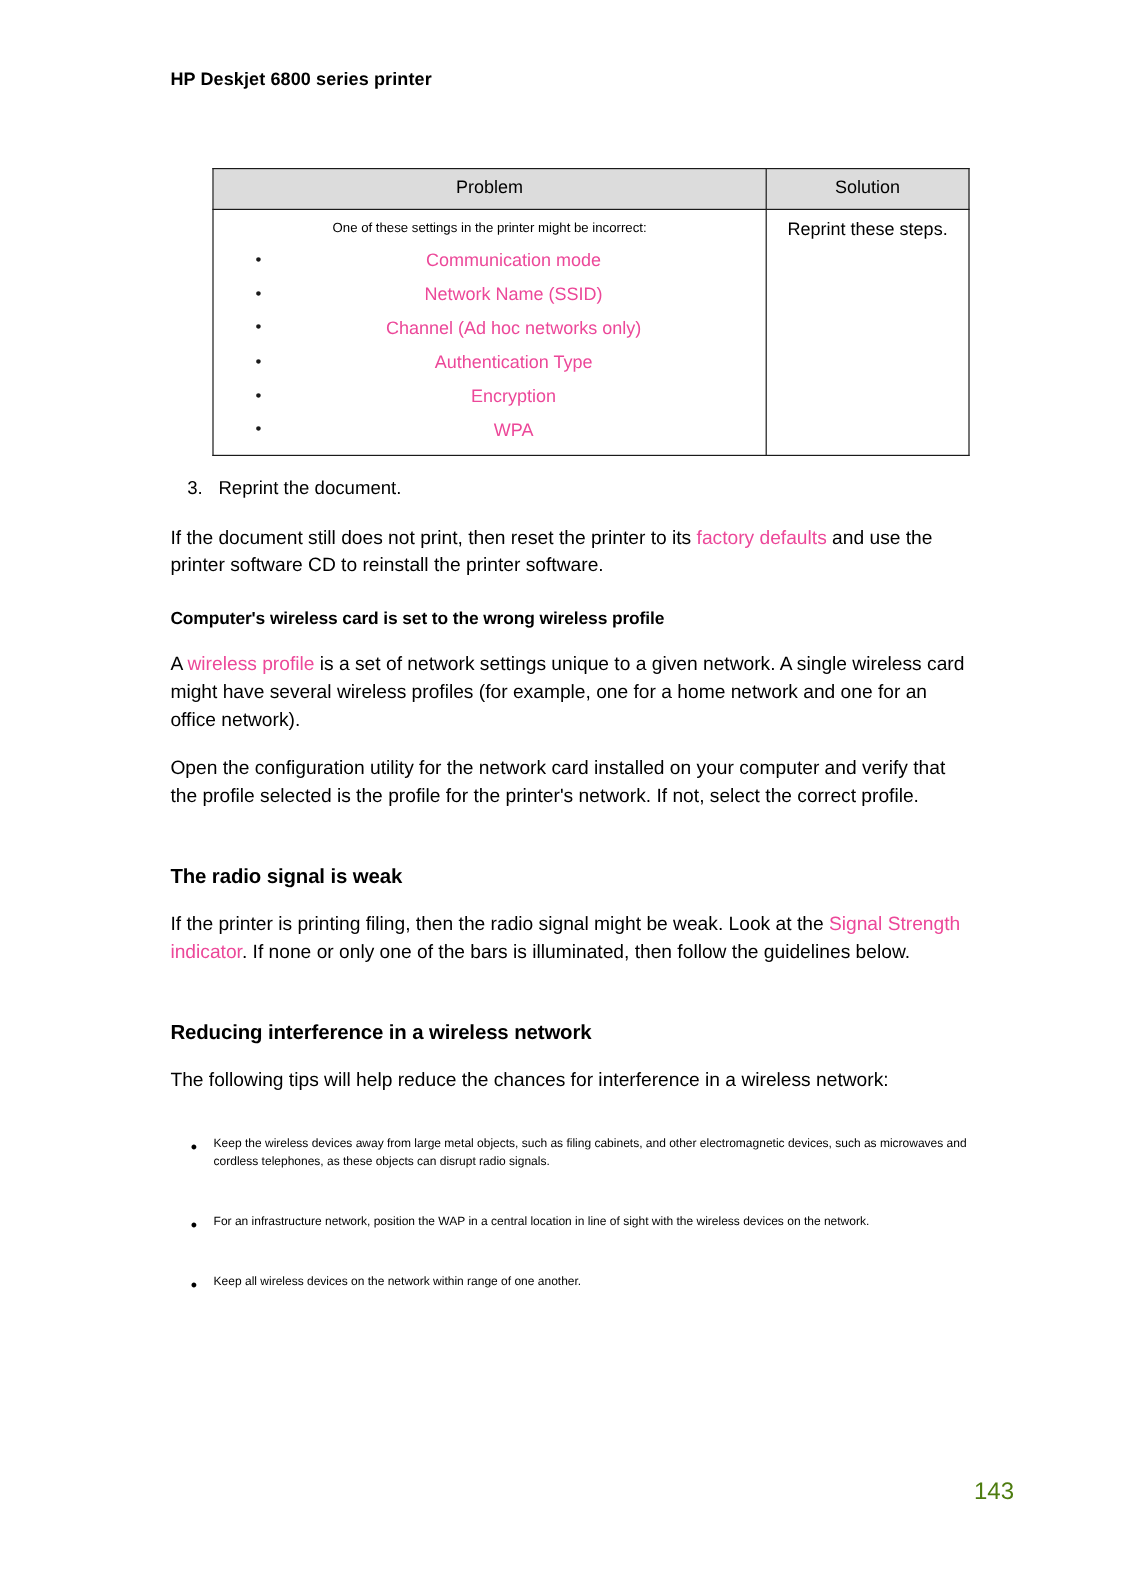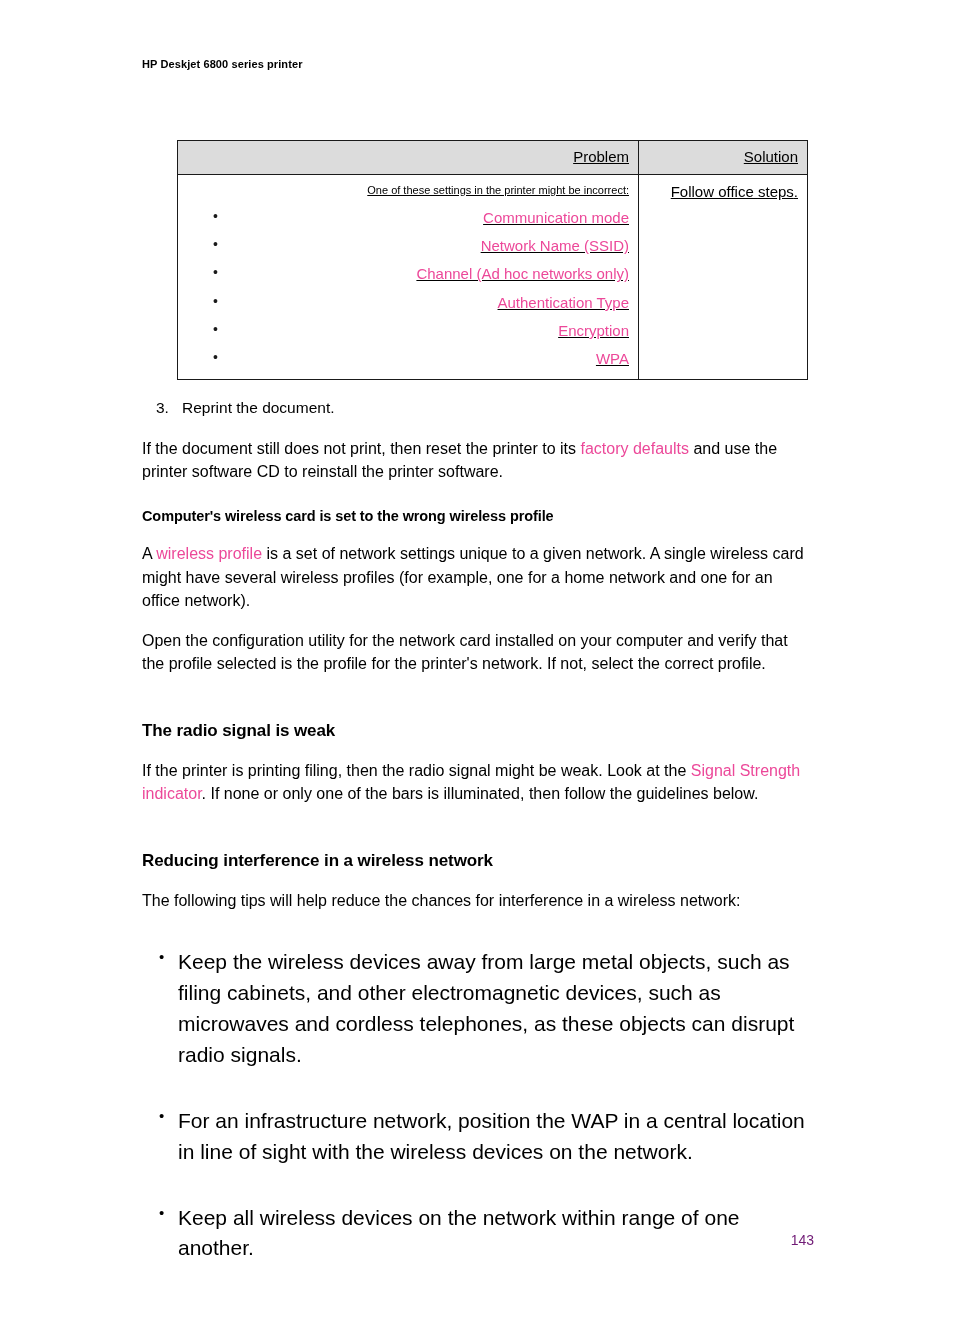--- a/index.html
+++ b/index.html
@@ -18,21 +18,21 @@
   .page {
     position: absolute;
     inset: 0;
   }
 
   
   .doc-header {
     position: absolute;
     left: 142px;
     top: 58px;
-    font-size: 11px;
+    font-size: 15px;
     font-weight: bold;
     letter-spacing: 0.1px;
     color: #000;
   }
 
   
   .content {
     position: absolute;
     left: 142px;
     top: 140px;
@@ -48,22 +48,21 @@
     border: 1.5px solid #1a1a1a;
   }
   table.problem-table th,
   table.problem-table td {
     border: 1.5px solid #1a1a1a;
     vertical-align: top;
     padding: 6px 9px 8px 9px;
     font-size: 15px;
     line-height: 1.45;
     font-weight: normal;
-    text-align: right;
-    text-decoration: underline;
+    text-align: center;
   }
   table.problem-table thead th {
     background: #dcdcdc;
     height: 22px;
     padding-top: 5px;
     padding-bottom: 6px;
   }
   col.col-problem { width: 461px; }
   col.col-solution { width: 169px; }
 
@@ -147,40 +146,40 @@
   
   ul.tips-list {
     list-style: none;
     margin: 14px 0 0 0;
     padding: 0 0 0 17px;
   }
   ul.tips-list li {
     position: relative;
     padding-left: 19px;
     margin-bottom: 5px;
-    font-size: 21px;
+    font-size: 10px;
     line-height: 1.47;
     margin-top: 35px;
   }
   ul.tips-list li::before {
     content: "\2022";
     position: absolute;
     left: 0;
     top: -1px;
     font-size: 15px;
     color: #000;
   }
 
   
   .page-number {
     position: absolute;
-    right: 140px;
+    right: 109px;
     top: 1232px;
-    font-size: 14px;
-    color: #701a75;
+    font-size: 20px;
+    color: #4d7c0f;
   }
 </style>
 </head>
 <body>
 
 <div class="page">
 
   <div class="doc-header">HP Deskjet 6800 series printer</div>
 
   <div class="content">
@@ -203,21 +202,21 @@
             <ul class="setting-list">
               <li><span class="link">Communication mode</span></li>
               <li><span class="link">Network Name (SSID)</span></li>
               <li><span class="link">Channel (Ad hoc networks only)</span></li>
               <li><span class="link">Authentication Type</span></li>
               <li><span class="link">Encryption</span></li>
               <li><span class="link">WPA</span></li>
             </ul>
           </td>
           <td class="solution-cell">
-            <span>Follow office </span><span class="link link-steps">steps</span><span>.</span>
+            <span>Reprint these </span><span class="link link-steps">steps</span><span>.</span>
           </td>
         </tr>
       </tbody>
     </table>
 
     <div class="num-step">
       <span class="num">3.</span>
       <span class="num-text">Reprint the document.</span>
     </div>
 

